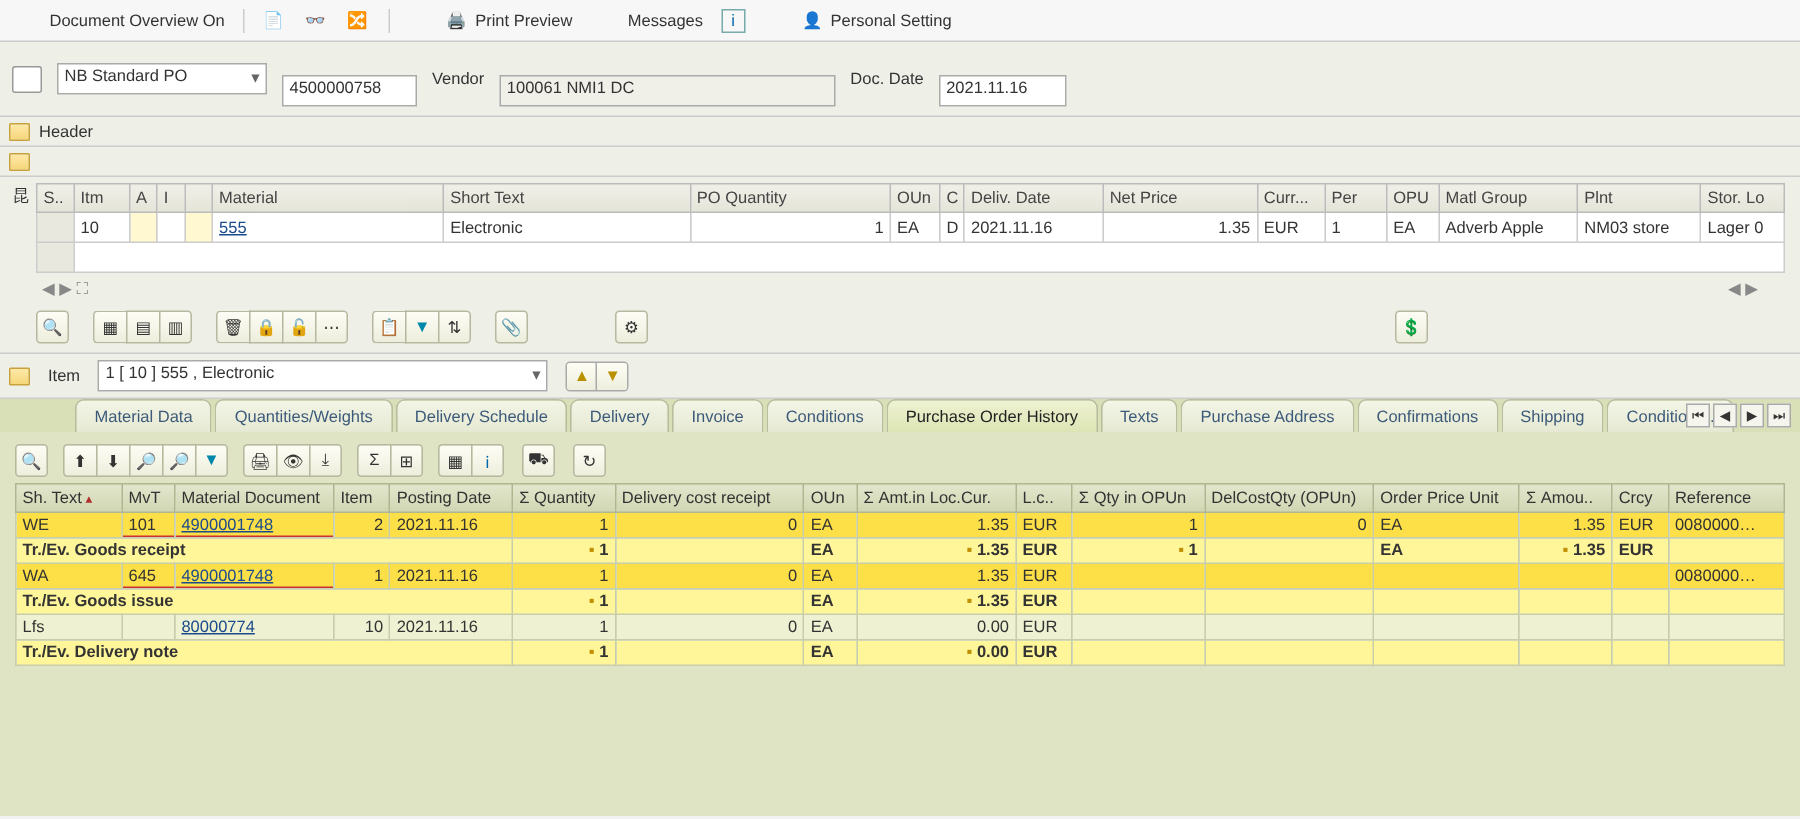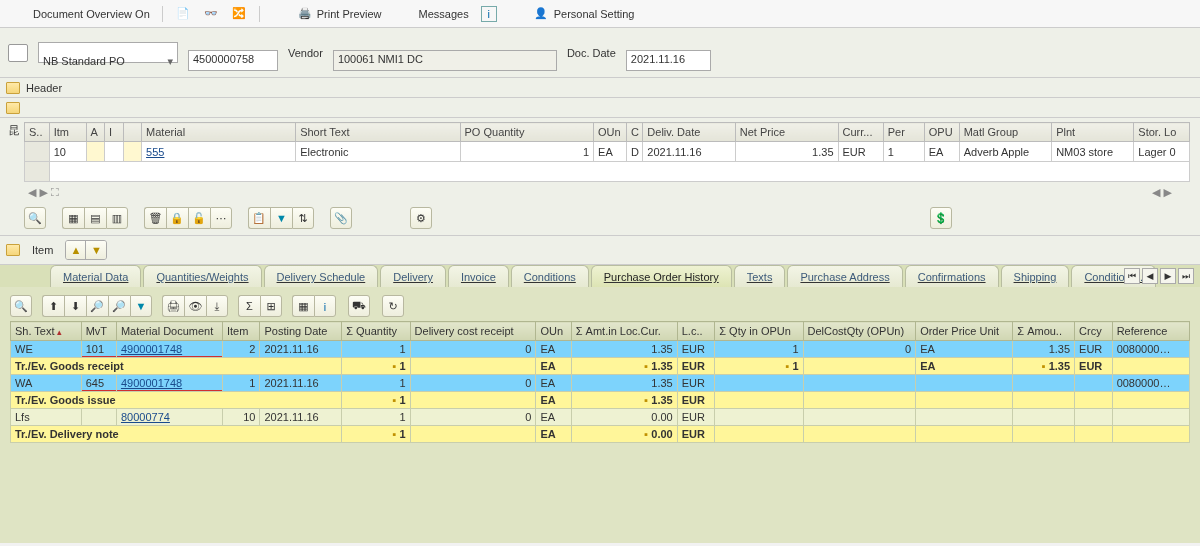--- a/index.html
+++ b/index.html
@@ -8,21 +8,21 @@
   
   .top-menu { background: #f7f7f7; border-bottom: 1px solid #ccc; padding: 4px 8px; display: flex; align-items: center; gap: 12px; height: 28px; }
   .top-menu .sep { width:1px; height:16px; background:#ccc; }
   .menu-item { display: inline-flex; align-items: center; gap: 4px; cursor: pointer; color: #333; margin-left: 25px; }
   .icon-box { display: inline-flex; width:16px; height:16px; align-items:center; justify-content:center; }
   
   
   .po-header { background: #eef0e8; padding: 6px 8px; display:flex; align-items:center; gap:10px; border-bottom:1px solid #ccc; }
   .cart-icon { display:inline-block; width:20px; height:18px; border:1px solid #999; border-radius:2px; background:#fff; position:relative; }
   .field-label { color:#333; }
-  .select { background:#fff; border:1px solid #aaa; padding:12px 18px 2px 4px; height:21px; position:relative; }
+  .select { background:#fff; border:1px solid #aaa; padding:2px 18px 2px 4px; height:21px; position:relative; }
   .select::after { content:"▾"; position:absolute; right:4px; color:#666; }
   .textfield { background:#fff; border:1px solid #aaa; padding:2px 4px; height:21px;margin-top:16px; }
   .textfield.ro { background:#f0f0e8; }
   
   
   .hdr-bar { background:#eef0e8; border-bottom:1px solid #ccc; padding:2px 6px; display:flex; align-items:center; gap:6px; height:20px; }
   .folder-icon { width:14px; height:12px; border:1px solid #c9a13b; background:linear-gradient(#ffe9a8,#f5d67a); border-radius:1px; }
   
   
   .grid-wrap { background:#eef0e8; padding:4px 6px 2px 6px; }
@@ -47,36 +47,36 @@
   .spacer { flex:1; }
   
   
   .item-bar { background:#eef0e8; padding:4px 6px; display:flex; align-items:center; gap:12px; border-bottom:1px solid #ccc; }
   .item-select { width:300px; }
   .arrow-btns { display:inline-flex; border:1px solid #aaa; border-radius:3px; overflow:hidden; }
   .arrow-btns span { width:20px; height:18px; display:inline-flex; align-items:center; justify-content:center; background:linear-gradient(#fdfdf5,#eeeedd); border-right:1px solid #aaa; cursor:pointer; color:#b89000; }
   .arrow-btns span:last-child { border-right:none; }
   
   
-  .tabstrip-wrap { background:#d9e0b8; padding:0 4px; position:relative;text-decoration:underline; }
+  .tabstrip-wrap { background:#d9e0b8; padding:0 4px; position:relative; }
   .tabstrip { display:flex; align-items:flex-end; gap:0; padding-left:46px; overflow:hidden; }
   .tab { padding:5px 12px 4px 12px; background:linear-gradient(#f3f5e6,#e6e9d2); border:1px solid #b8bda0; border-bottom:none; border-top-left-radius:6px; border-top-right-radius:6px; margin-right:2px; cursor:pointer; color:#3c5a7a; white-space:nowrap; }
   .tab.active { background:linear-gradient(#eef2d2,#dde4b4); font-weight:normal; color:#222; }
   .tab-nav { position:absolute; right:6px; top:3px; display:flex; gap:2px; }
   .tab-nav .nav-btn { width:16px; height:16px; border:1px solid #aaa; background:#f5f5ed; display:inline-flex; align-items:center; justify-content:center; cursor:pointer; font-size:9px; }
   
   
   .hist-panel { background:#dfe4c4; padding:8px 10px 20px 10px; }
   .hist-toolbar { display:flex; gap:3px; margin-bottom:4px; }
   .alv { border-collapse:collapse; width:100%; table-layout:fixed; }
   .alv th { background:linear-gradient(#e2e6cc,#d0d6b2); border:1px solid #b0b690; padding:3px 4px; font-weight:normal; text-align:left; white-space:nowrap; overflow:hidden; }
   .alv td { border:1px solid #c8ceac; padding:2px 4px; background:#fffde8; white-space:nowrap; overflow:hidden; }
   .alv tr.sumrow td { background:#fff69a; font-weight:bold; }
   .alv tr.grey td { background:#eef2d2; }
-  .alv tr.lt td { background:#7dd3fc; }
+  .alv tr.lt td { background:#fde047; }
   .alv td.num { text-align:right; }
   .alv .dot { color:#c09000; font-weight:bold; }
   .alv a { color:#1a4b8c; text-decoration:underline; cursor:pointer; }
   .redline { position:relative; }
   .redline::after { content:""; position:absolute; left:0; right:0; bottom:-1px; height:2px; background:#d03030; }
   .sort-asc::after { content:" ▴"; color:#b03030; font-size:9px; }
   
   .below { height:80px; background:#dfe4c4; }
 </style>
 </head>
@@ -226,20 +226,21 @@
   <span class="tbtn">⚙</span>
   <span class="spacer"></span>
   <span style="width:60px"></span>
   <span class="tbtn">💲</span>
   <span style="width:220px"></span>
 </div>
 
 <div class="item-bar">
   <span class="folder-icon"></span>
   <span>Item</span>
+  <span class="select item-select">1 [ 10 ] 555 , Electronic</span>
   <span class="arrow-btns">
       <span>▲</span>
       <span>▼</span>
     </span>
 </div>
 
 <div class="tabstrip-wrap">
   <div class="tabstrip" id="tabstrip">
       <div class="tab">Material Data</div>
       <div class="tab">Quantities/Weights</div>

